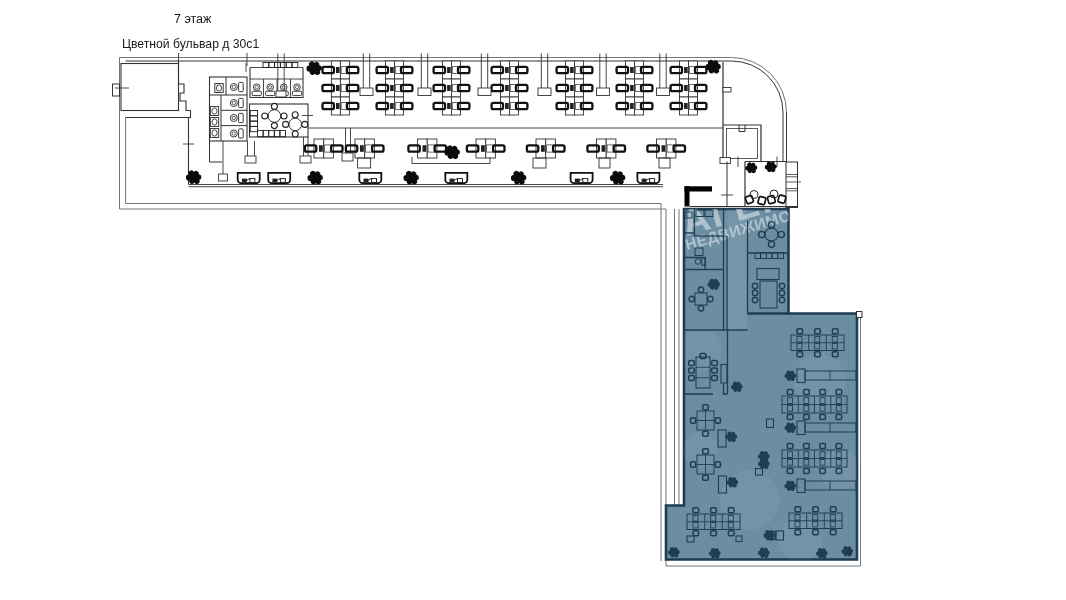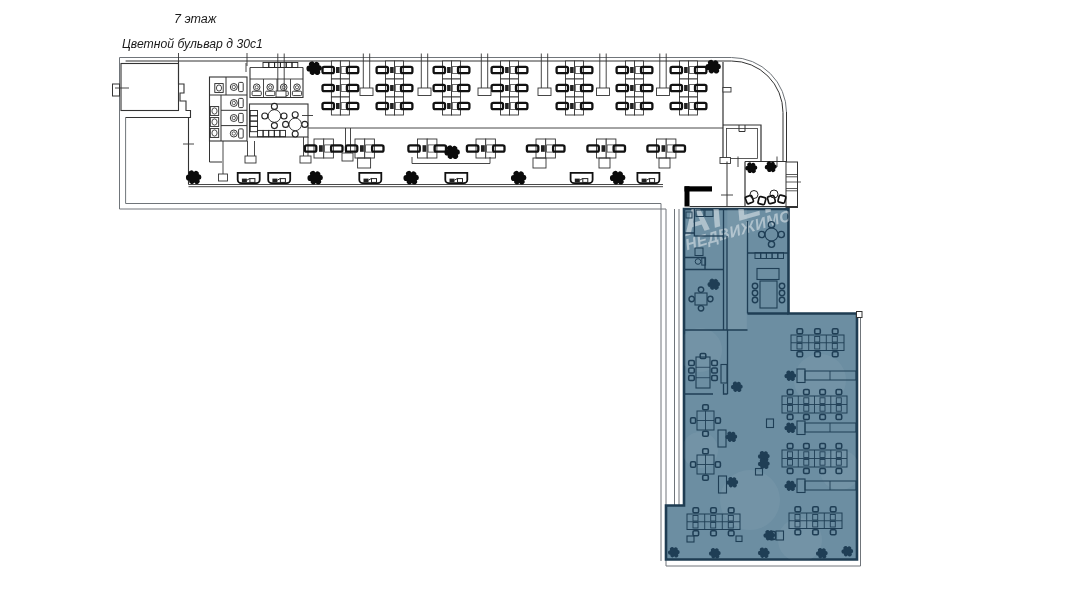--- a/index.html
+++ b/index.html
@@ -1,17 +1,17 @@
 <!DOCTYPE html>
 <html><head>
 <meta charset="utf-8">
 <style>
 html,body{margin:0;padding:0;background:#ffffff;}
 #page{position:relative;width:948px;height:600px;background:#ffffff;overflow:hidden;
-font-family:"Liberation Sans", sans-serif;font-style:italic;}
+font-family:"Liberation Sans", sans-serif;}
 </style>
 </head>
 <body>
 <div id="page">
 <svg width="1066" height="600" viewBox="0 0 1066 600" xmlns="http://www.w3.org/2000/svg">
 <defs>
 
 <g id="chairH">
           <path d="M-4,-3.1 h8 a1.7 1.7 0 0 1 1.7 1.7 v2.8 a1.7 1.7 0 0 1 -1.7 1.7 h-8 a1.7 1.7 0 0 1 -1.7,-1.7 v-2.8 a1.7 1.7 0 0 1 1.7,-1.7 z" fill="none" stroke="#111" stroke-width="2.3"></path>
         </g>

